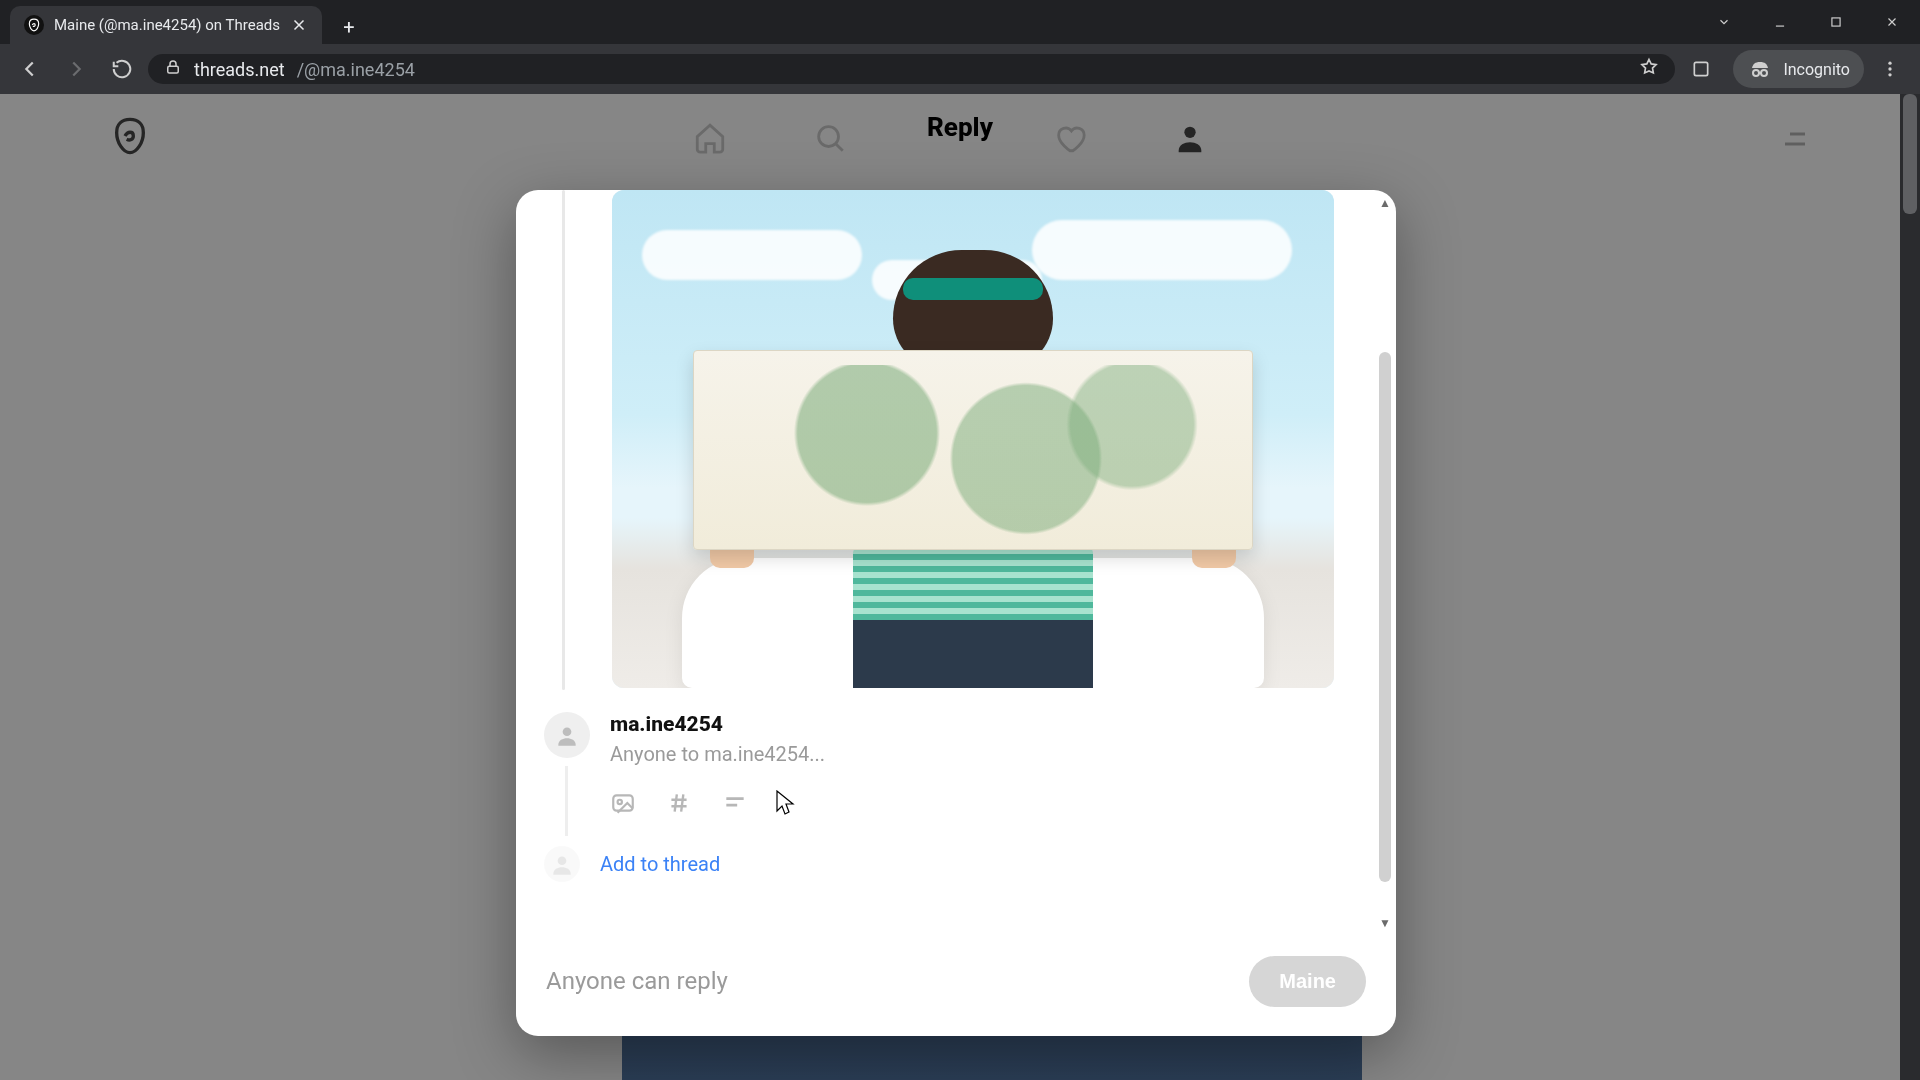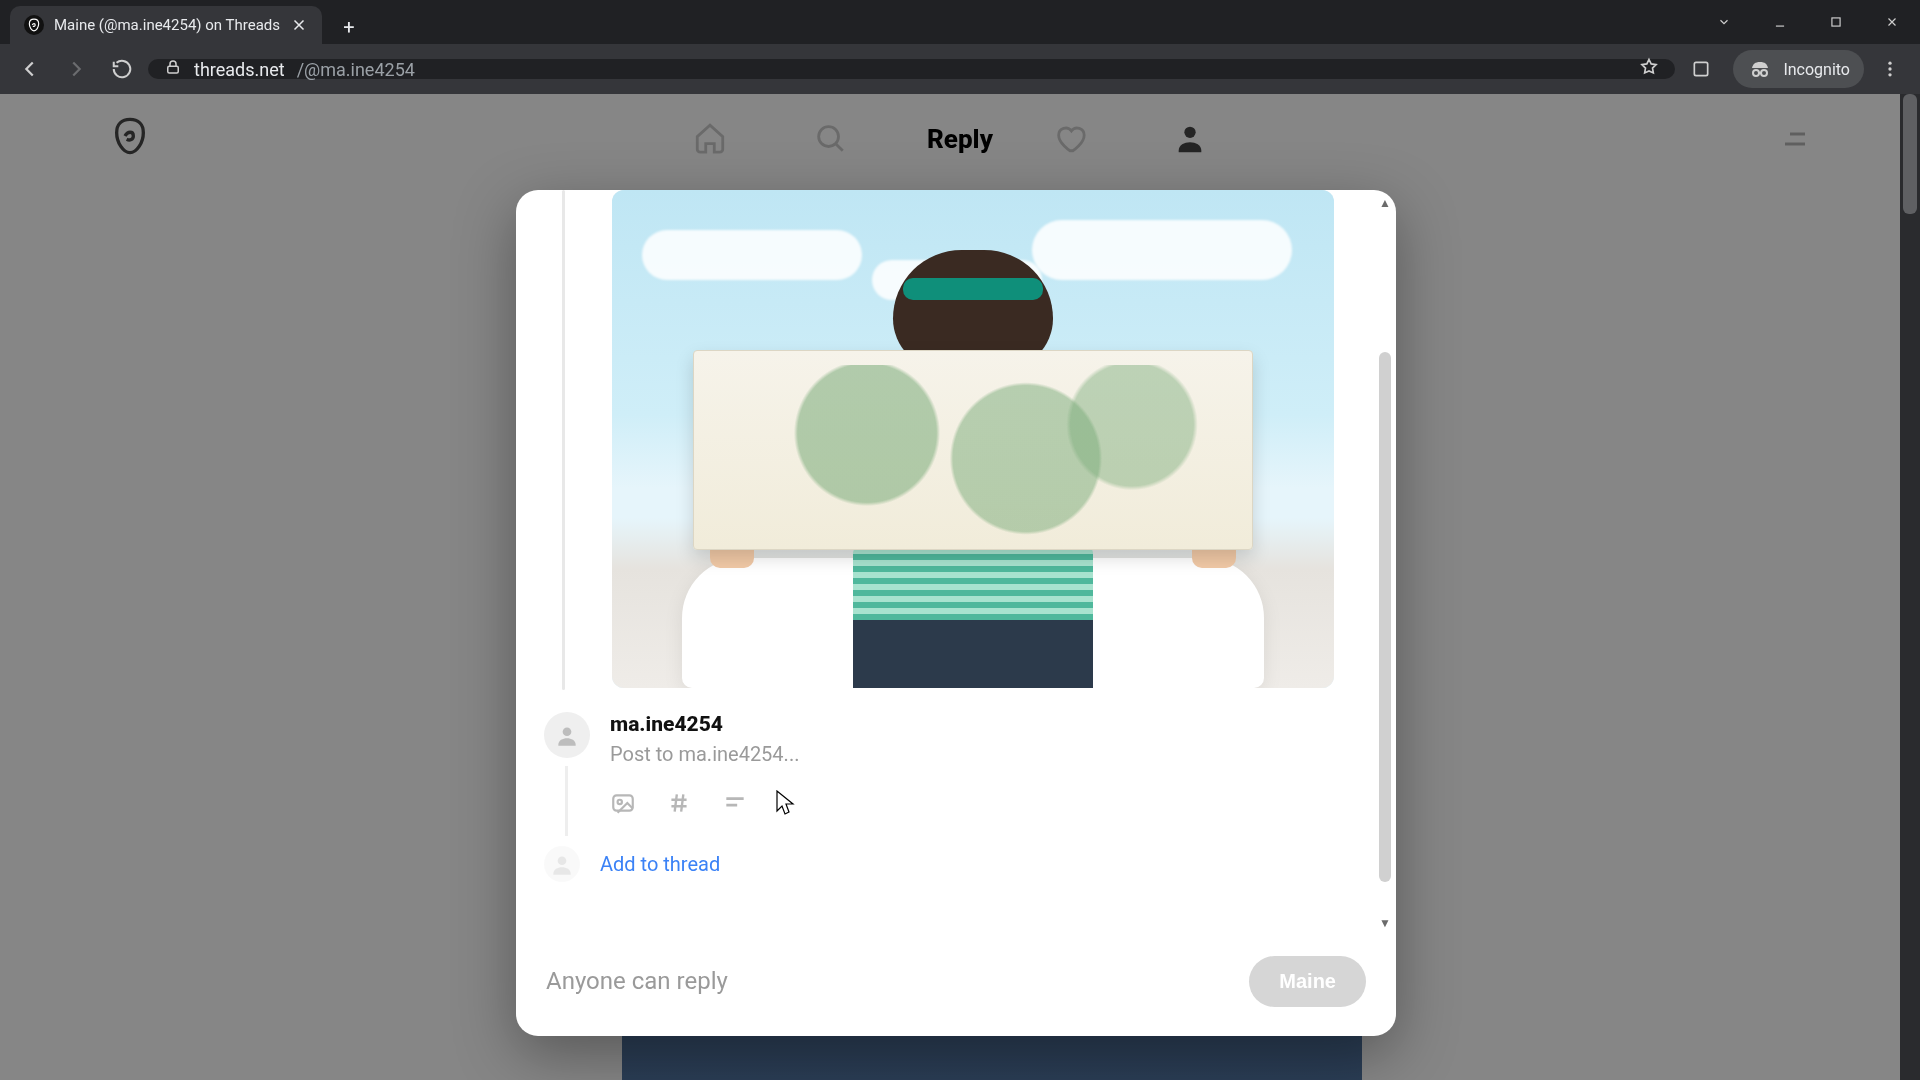--- a/index.html
+++ b/index.html
@@ -11,21 +11,21 @@
   .tab .favicon svg { width:14px; height:14px; }
   .tab .tab-title { flex:1; white-space:nowrap; overflow:hidden; text-overflow:ellipsis; }
   .tab .tab-close { width:18px; height:18px; display:flex; align-items:center; justify-content:center; color:#e8eaed; }
   .newtab { width:34px; height:34px; margin-left:10px; display:flex; align-items:center; justify-content:center; color:#e8eaed; font-size:20px; }
   .win-controls { margin-left:auto; display:flex; align-items:center; height:44px; }
   .win-controls .wc { width:56px; height:44px; display:flex; align-items:center; justify-content:center; color:#cfcfcf; }
   .win-controls .wc svg { width:14px; height:14px; }
   .toolbar { height:50px; background:#35363a; display:flex; align-items:center; padding:0 10px; gap:6px; }
   .tbtn { width:40px; height:40px; display:flex; align-items:center; justify-content:center; color:#cfcfcf; border-radius:50%; }
   .tbtn.disabled { color:#6b6c6f; }
-  .addr { flex:1; height:20px; background:#202124; border-radius:20px; display:flex; align-items:center; padding:0 16px; gap:12px; color:#cfcfcf; font-size:18px; }
+  .addr { flex:1; height:30px; background:#202124; border-radius:20px; display:flex; align-items:center; padding:0 16px; gap:12px; color:#cfcfcf; font-size:18px; }
   .addr .url-dim { color:#9aa0a6; }
   .incog-chip { display:flex; align-items:center; gap:10px; color:#e8eaed; background:#4d4f52; padding:6px 14px; border-radius:20px; font-size:16px; margin-left:6px;}
   .incog-chip .hat { width:26px; height:26px; display:flex; align-items:center; justify-content:center;}
   .menu-dots { width:40px; height:40px; display:flex; align-items:center; justify-content:center; color:#cfcfcf; }
 
   
   .viewport { position:relative; width:1920px; height:986px; background:#fff; overflow:hidden; }
   .page-scrollbar { position:absolute; top:0; right:0; width:20px; height:100%; background:#2a2b2e; }
   .page-scrollbar .thumb { position:absolute; left:3px; right:3px; top:0; height:120px; background:#5f6063; border-radius:6px; }
 
@@ -34,21 +34,21 @@
   .threads-logo { position:absolute; left:110px; top:22px; color:#000; }
   .nav-icons { display:flex; gap:84px; align-items:center; }
   .nav-icons .ni { width:36px; height:36px; color:#b6b6b6; display:flex; align-items:center; justify-content:center; }
   .nav-reply-title { position:absolute; left:0; right:0; top:18px; text-align:center; color:#000; font-weight:800; font-size:26px; pointer-events:none; }
   .nav-burger { position:absolute; right:90px; top:30px; color:#9a9a9a; }
 
   
   .dim { position:absolute; inset:0; background:rgba(60,60,60,0.62); }
 
   
-  .above-dim { position:absolute; inset:0; pointer-events:none;margin-top:12px; }
+  .above-dim { position:absolute; inset:0; pointer-events:none; }
   .above-dim .nav-reply-title { pointer-events:auto; }
 
   
   .feed-peek { position:absolute; left:622px; top:920px; width:740px; height:400px; border-radius:10px; background:linear-gradient(180deg,#0f3d78 0%, #114a8c 40%, #b3632f 80%); }
 
   
   .modal { position:absolute; left:516px; top:96px; width:880px; height:846px; background:#fff; border-radius:22px; box-shadow:0 18px 60px rgba(0,0,0,0.35); display:flex; flex-direction:column; overflow:hidden; }
   .modal-scroll { position:relative; flex:1; overflow:hidden; }
   .modal-scroll-inner { position:absolute; inset:0 22px 0 0; padding:0; }
   .scrollbar-modal { position:absolute; top:4px; right:2px; width:18px; bottom:4px; }
@@ -274,21 +274,21 @@
 
         <div class="reply-row">
           <div class="avatar">
             <svg viewBox="0 0 24 24" fill="currentColor">
                 <circle cx="12" cy="9" r="4"></circle>
                 <path d="M4 21c0-4 4-6 8-6s8 2 8 6v1H4z"></path>
               </svg>
           </div>
           <div class="reply-col">
             <div class="uname">ma.ine4254</div>
-            <div class="reply-input">Post to ma.ine4254...</div>
+            <div class="reply-input">Anyone to ma.ine4254...</div>
             <div class="compose-icons">
               <div class="ci">
                   <svg width="26" height="26" viewBox="0 0 24 24" fill="none" stroke="currentColor" stroke-width="2">
                     <rect x="3" y="5" width="18" height="14" rx="3"></rect>
                     <circle cx="9" cy="11" r="2"></circle>
                     <path d="M21 17l-5-5-9 9"></path>
                   </svg>
                 </div>
               <div class="ci">
                   <svg width="26" height="26" viewBox="0 0 24 24" fill="none" stroke="currentColor" stroke-width="2.2">

